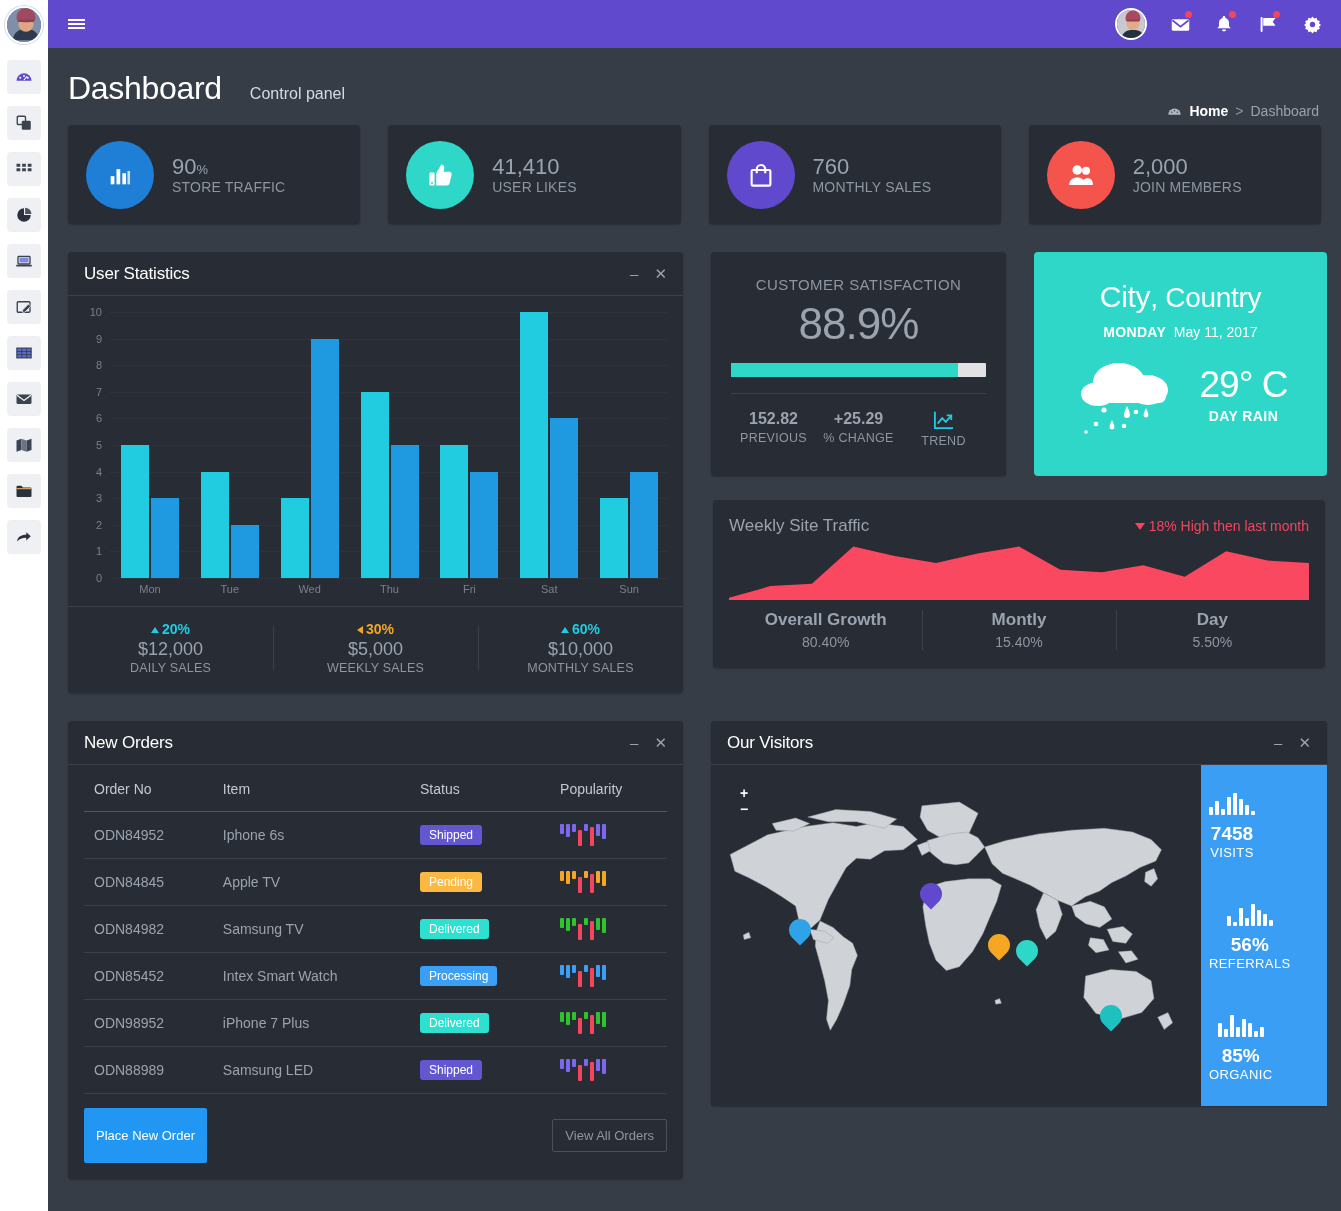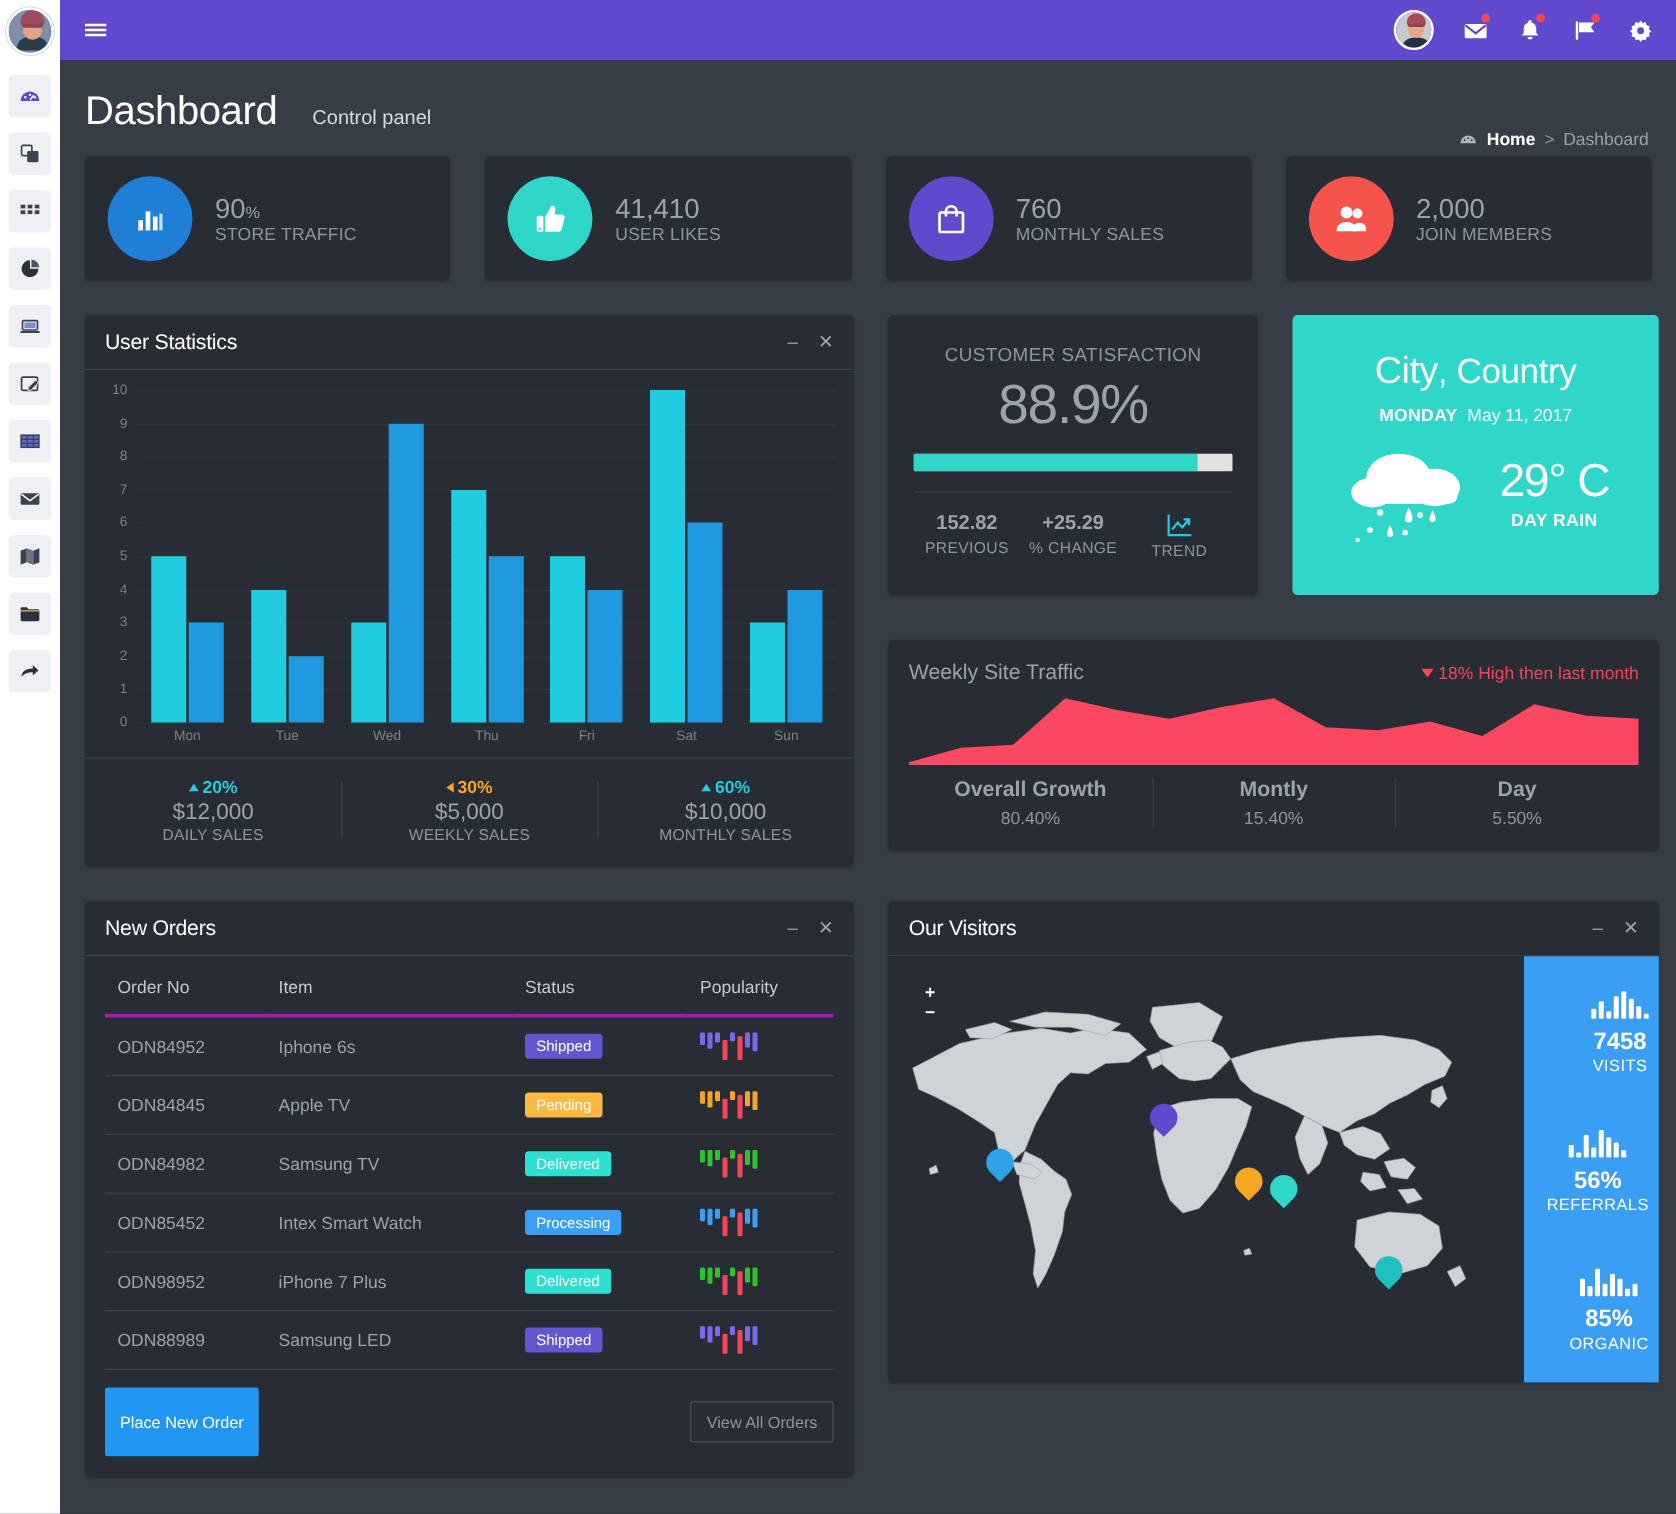--- a/index.html
+++ b/index.html
@@ -74,21 +74,21 @@
   .panel-head{
     height:44px;display:flex;align-items:center;padding:0 16px;
     border-bottom:1px solid #3b414b;
   }
   .panel-title{font-size:17px;color:#fff;font-weight:400;letter-spacing:-.2px;}
   .panel-tools{margin-left:auto;display:flex;align-items:center;gap:16px;}
   .panel-tools .t{color:#9aa3ae;font-size:15px;cursor:pointer;line-height:1;}
 
   #mid-row{display:flex;gap:28px;margin-top:28px;align-items:flex-start;}
   #left-col{width:615px;flex:none;}
-  #right-col{width:616px;flex:none;display:flex;flex-direction:column;gap:36px;}
+  #right-col{width:616px;flex:none;display:flex;flex-direction:column;gap:24px;align-items:center;}
 
   
   #chart-wrap{padding:16px 14px 4px 8px;}
   #chart{position:relative;height:290px;}
   .yaxis{position:absolute;left:0;top:0;bottom:24px;width:30px;}
   .ytick{position:absolute;right:4px;transform:translateY(-50%);font-size:11px;color:#79818c;}
   .ytickline{position:absolute;left:34px;right:0;border-top:1px solid #2e343d;}
   #plot{position:absolute;left:34px;right:0;top:0;bottom:24px;display:flex;align-items:flex-end;}
   .grp{flex:1;display:flex;align-items:flex-end;justify-content:center;gap:2px;height:100%;}
   .bar{width:28px;}
@@ -147,21 +147,21 @@
   .wst-v{font-size:14px;color:#8d96a1;}
 
   
   #bot-row{display:flex;gap:28px;margin-top:28px;align-items:flex-start;}
 
   
   #orders-body{padding:0 16px;}
   table{width:100%;border-collapse:collapse;}
   th{
     text-align:left;font-size:14px;color:#c2c9d2;font-weight:400;
-    padding:16px 4px 14px 10px;border-bottom:3px solid #a21caf;
+    padding:16px 4px 14px 10px;border-bottom:1px solid #a21caf;
   }
   td{
     font-size:14px;color:#9aa3ae;padding:12px 4px 12px 10px;
     border-bottom:1px solid #3b414b;
   }
   tbody tr:last-child td{border-bottom:1px solid #3b414b;}
   .badge{display:inline-block;padding:3px 9px;border-radius:3px;font-size:12px;color:#fff;}
   .spark{display:flex;align-items:center;height:22px;gap:2px;}
   .spark i{display:block;width:4px;border-radius:1px;}
   #orders-foot{display:flex;align-items:center;padding:14px 16px 16px 16px;}
@@ -178,22 +178,22 @@
   
   #vis-body{display:flex;height:341px;position:relative;}
   #map{flex:1;position:relative;background:#272c35;overflow:hidden;}
   #map svg{position:absolute;left:4px;top:24px;width:470px;height:290px;}
   #map-zoom{position:absolute;left:26px;top:22px;display:flex;flex-direction:column;gap:2px;z-index:5;}
   #map-zoom div{
     width:14px;height:14px;color:#fff;font-size:14px;line-height:13px;
     text-align:center;cursor:pointer;font-weight:700;
   }
   .pin{position:absolute;width:22px;height:22px;border-radius:50% 50% 50% 0;transform:rotate(-45deg);z-index:4;}
-  #vis-side{width:108px;flex:none;background:#3a9ef5;padding:4px 8px;
-    display:flex;flex-direction:column;justify-content:space-around;align-items:flex-end;color:#fff;}
+  #vis-side{width:126px;flex:none;background:#3a9ef5;padding:4px 8px;
+    display:flex;flex-direction:column;justify-content:space-around;align-items:flex-start;color:#fff;}
   .vs-item{text-align:center;}
   .vs-icon{display:flex;align-items:flex-end;justify-content:center;height:26px;gap:2px;margin-bottom:9px;}
   .vs-icon i{display:block;width:4px;background:#fff;border-radius:1px;}
   .vs-num{font-size:19px;font-weight:700;line-height:1.1;}
   .vs-lab{font-size:13px;letter-spacing:.4px;margin-top:1px;}
 </style>
 </head>
 <body>
 
 <div id="sidebar">

